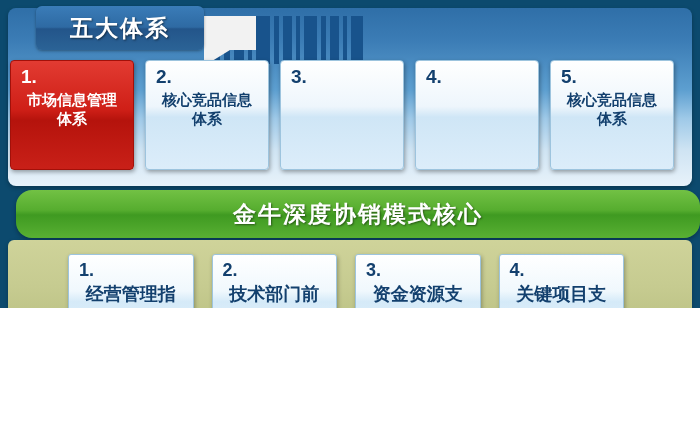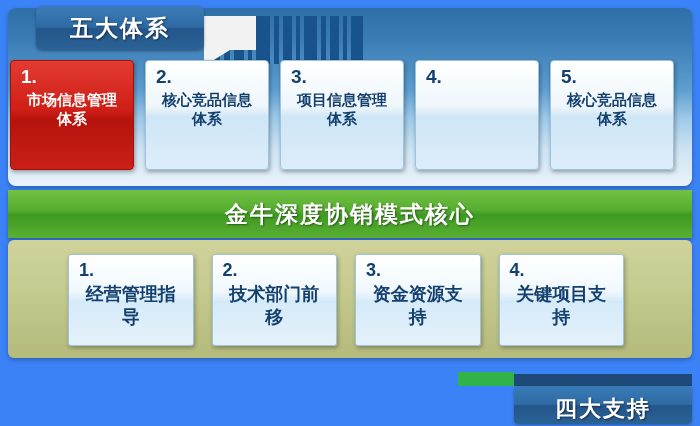--- a/index.html
+++ b/index.html
@@ -6,23 +6,23 @@
     margin: 0;
     padding: 0;
     background: #ffffff;
   }
   body {
     font-family: "Liberation Sans", sans-serif;
   }
   #canvas {
     position: relative;
     width: 700px;
-    height: 426px;
+    height: 308px;
     overflow: hidden;
-    background: #3b82f6;
+    background: #0c4a6e;
   }
 
   
   .top-panel {
     position: absolute;
     left: 8px;
     top: 8px;
     width: 684px;
     height: 178px;
     border-radius: 8px;
@@ -131,25 +131,25 @@
     line-height: 1.28;
     text-align: center;
     padding: 0 10px;
   }
   .card-blue .card-text { color: #13406e; }
   .card-red .card-text { color: #ffffff; }
 
   
   .green-band {
     position: absolute;
-    left: 8px;
+    left: 16px;
     top: 190px;
     width: 684px;
     height: 48px;
-    border-radius: 0;
+    border-radius: 16px;
     background: linear-gradient(to bottom, #72c144 0%, #56ad2f 42%, #3f9a21 52%, #59b033 100%);
     box-shadow: 0 2px 4px rgba(0,0,0,0.3);
     display: flex;
     align-items: center;
     justify-content: center;
   }
   .green-band span {
     color: #ffffff;
     font-size: 23px;
     font-weight: bold;
@@ -270,21 +270,20 @@
     <div class="card card-red">
       <div class="card-num">1.</div>
       <div class="card-text">市场信息管理体系</div>
     </div>
     <div class="card card-blue">
       <div class="card-num">2.</div>
       <div class="card-text">核心竞品信息体系</div>
     </div>
     <div class="card card-blue">
       <div class="card-num">3.</div>
-      <div class="card-text">项目信息管理体系</div>
     </div>
     <div class="card card-blue">
       <div class="card-num">4.</div>
     </div>
     <div class="card card-blue">
       <div class="card-num">5.</div>
       <div class="card-text">核心竞品信息体系</div>
     </div>
   </div>
 

